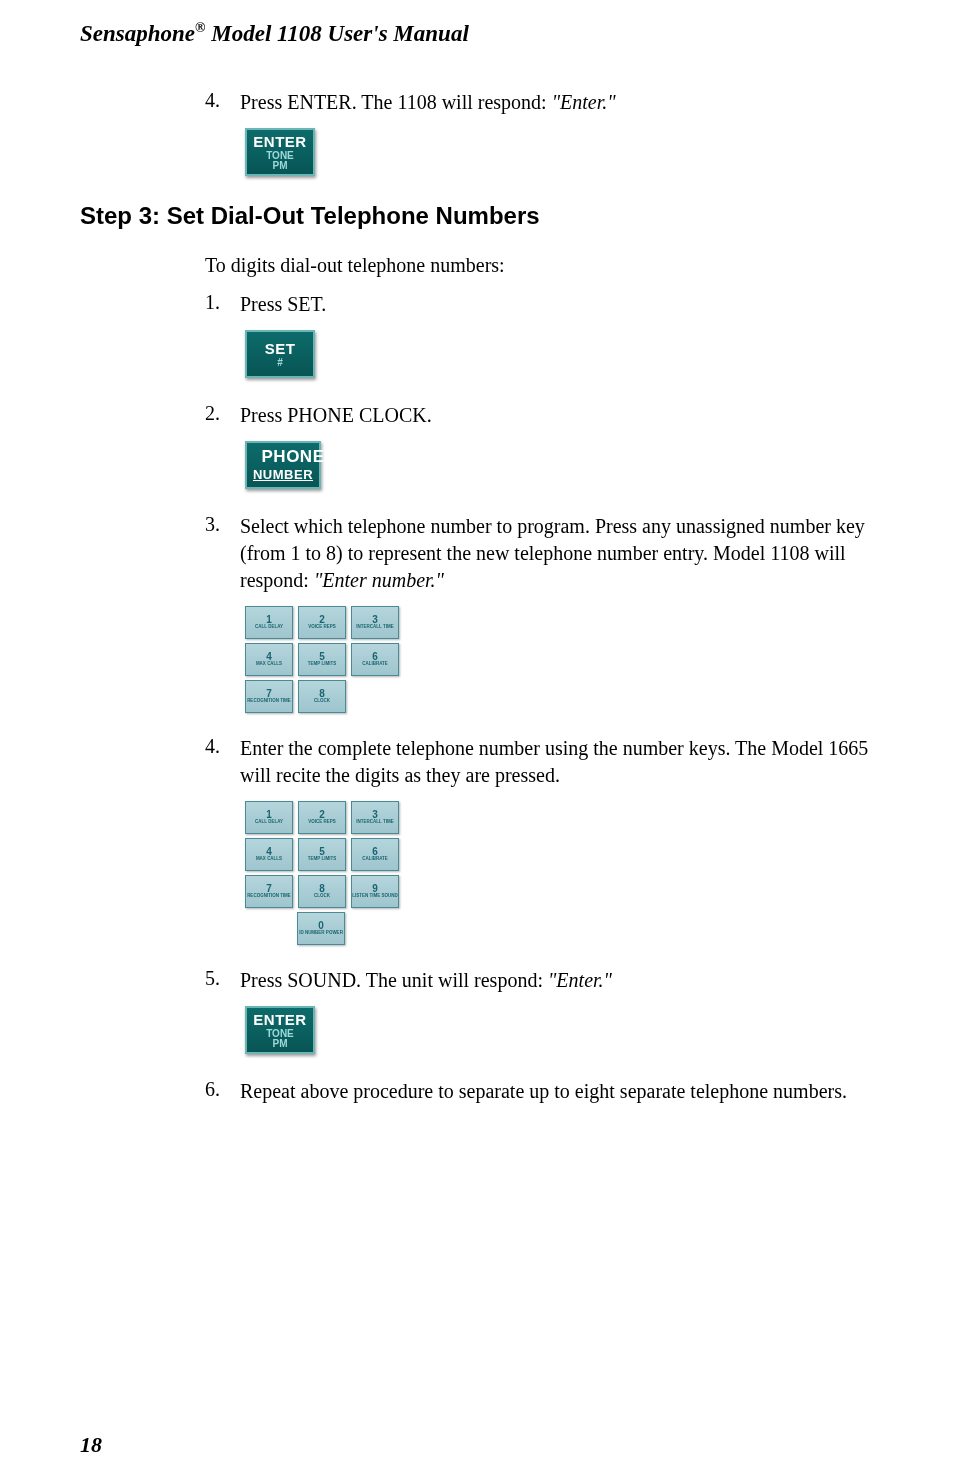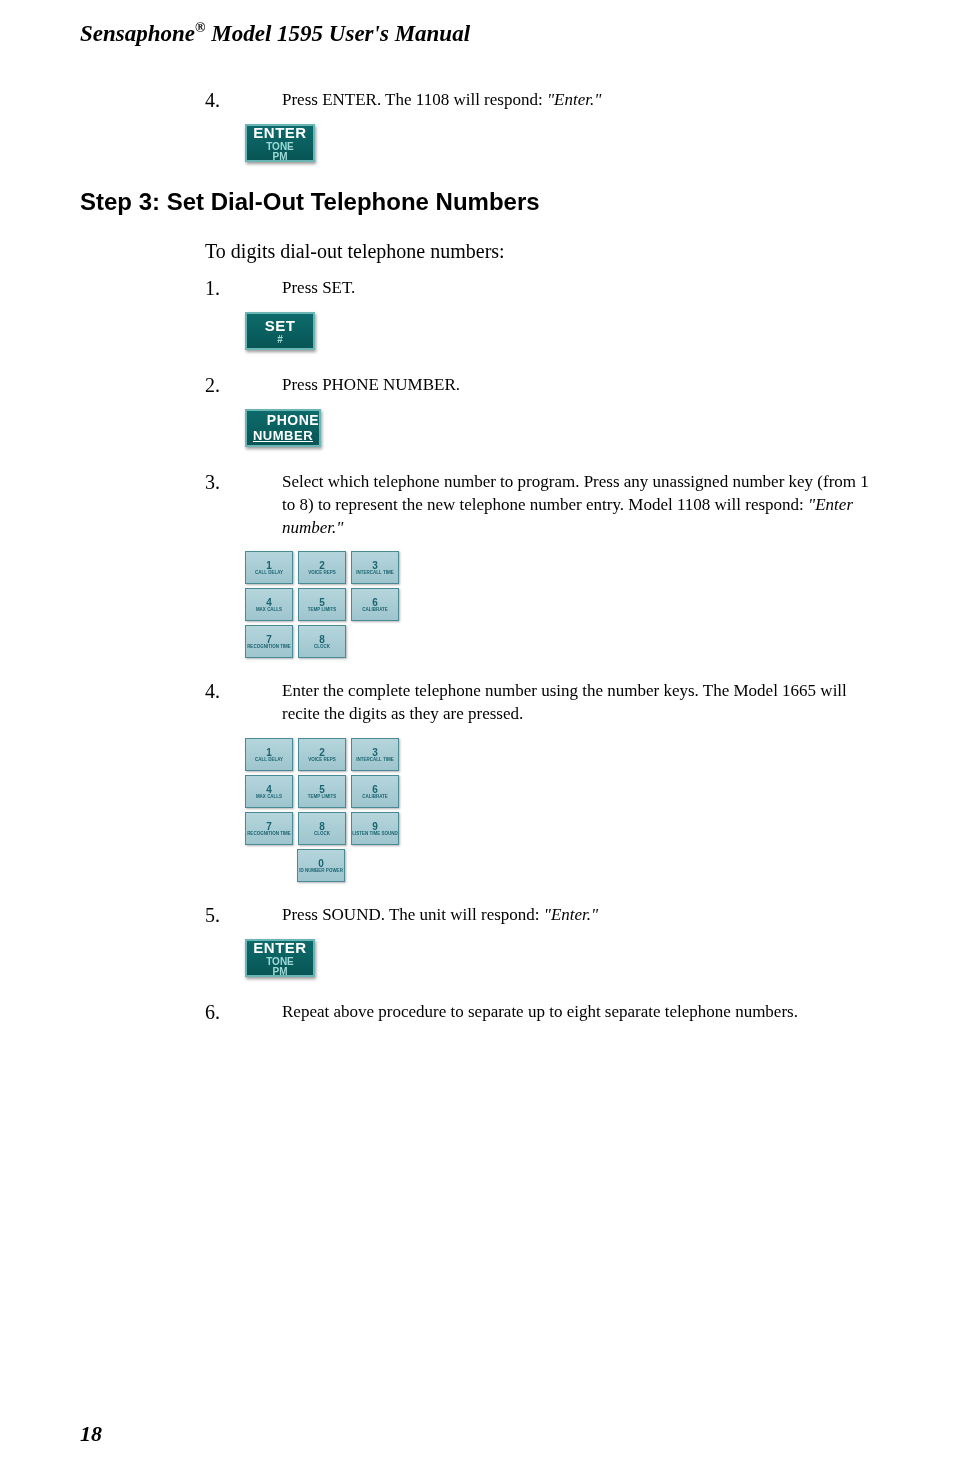--- a/index.html
+++ b/index.html
@@ -15,29 +15,29 @@
     .header {
       font-style: italic;
       font-weight: bold;
       font-size: 23px;
       margin-bottom: 42px;
     }
     .header .reg { font-size: 14px; vertical-align: super; font-style: italic; }
     .step-list { margin-left: 125px; }
     .step-item { display: flex; margin-bottom: 12px; }
     .step-num { width: 35px; font-size: 20px; }
-    .step-text { flex: 1; font-size: 17px; line-height: 1.35; margin-left: 42px; }
+    .step-text { flex: 1; font-size: 20px; line-height: 1.35; }
     .step-text .quote { font-style: italic; }
     .key-row { margin-left: 165px; margin-top: 8px; margin-bottom: 24px; display: flex; gap: 5px; }
     .keypad-block { margin-left: 165px; margin-top: 10px; margin-bottom: 22px; }
     .kp-row { display: flex; gap: 5px; margin-bottom: 4px; }
     .kp-row.center { justify-content: flex-start; margin-left: 52px; }
 
     .key-btn {
-      width: 70px; height: 38px;
+      width: 70px; height: 48px;
       background: linear-gradient(to bottom, #0d6b6b, #085555);
       border: 2px solid #6bb5b5;
       display: flex; flex-direction: column;
       align-items: center; justify-content: center;
       box-shadow: 1px 2px 3px rgba(0,0,0,0.4);
     }
     .key-btn .main { font-family: Arial, sans-serif; font-weight: bold; color: #fff; font-size: 15px; letter-spacing: 0.5px; }
     .key-btn .sub { font-family: Arial, sans-serif; font-weight: bold; color: #9dd9d9; font-size: 10px; }
     .key-btn .sub2 { font-family: Arial, sans-serif; font-weight: bold; color: #9dd9d9; font-size: 10px; margin-top:-1px;text-align:right; }
 
@@ -56,33 +56,33 @@
       font-family: Arial, Helvetica, sans-serif;
       font-weight: bold;
       font-size: 24px;
       margin-top: 26px;
       margin-bottom: 24px;
     }
     .intro-text { margin-left: 125px; font-size: 20px; margin-bottom: 14px; }
 
     .page-num {
       position: absolute;
-      bottom: 28px;
+      bottom: 17px;
       left: 80px;
       font-style: italic;
       font-weight: bold;
       font-size: 22px;
     }
   </style>
 </head>
 <body>
 
 <div class="header">
   <span>Sensaphone</span><span class="reg">®</span>
-  <span>Model 1595 User's Manual</span>
+  <span>Model 1108 User's Manual</span>
 </div>
 
 <div class="step-list">
   <div class="step-item">
     <div class="step-num">4.</div>
     <div class="step-text">
       <span>Press ENTER. The 1108 will respond: </span><span class="quote">"Enter."</span>
     </div>
   </div>
 </div>
@@ -106,26 +106,26 @@
 <div class="key-row">
   <div class="key-btn">
     <span class="main">SET</span>
     <span class="sub">#</span>
   </div>
 </div>
 
 <div class="step-list">
   <div class="step-item">
     <div class="step-num">2.</div>
-    <div class="step-text">Press PHONE NUMBER.</div>
+    <div class="step-text">Press PHONE CLOCK.</div>
   </div>
 </div>
 <div class="key-row">
   <div class="key-btn" style="width:76px;">
-    <span class="main" style="font-size:14px;padding-left:20px;">PHONE</span>
+    <span class="main" style="font-size:17px;padding-left:20px;">PHONE</span>
     <span class="main" style="font-size:13px;text-decoration:underline;">NUMBER</span>
   </div>
 </div>
 
 <div class="step-list">
   <div class="step-item">
     <div class="step-num">3.</div>
     <div class="step-text">
       <span>Select which telephone number to program. Press any unassigned number key (from 1 to 8) to represent the new telephone number entry. Model 1108 will respond: </span><span class="quote">"Enter number."</span>
     </div>

